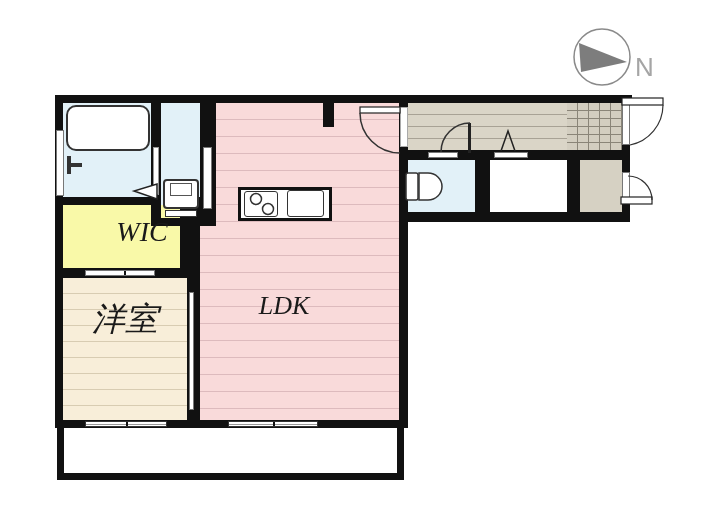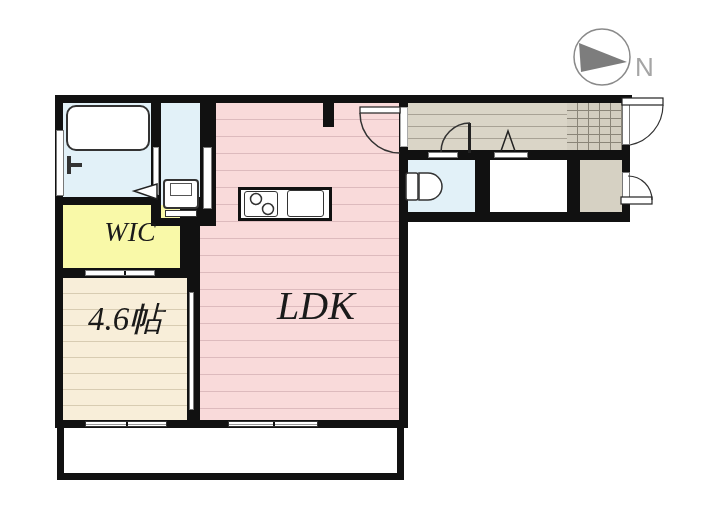--- a/index.html
+++ b/index.html
@@ -137,24 +137,24 @@
 
     <polyline points="501,151 508,131 515,151" fill="none" stroke="#222" stroke-width="1.5"></polyline>
 
     <rect x="622" y="98" width="41" height="7" fill="#fff" stroke="#222" stroke-width="1.2"></rect>
     <path d="M 663 105 A 41 41 0 0 1 630 145" fill="none" stroke="#333" stroke-width="1.2"></path>
 
     <rect x="621" y="197" width="31" height="7" fill="#fff" stroke="#222" stroke-width="1.2"></rect>
     <path d="M 628 176 A 24 24 0 0 1 652 200" fill="none" stroke="#333" stroke-width="1.2"></path>
   </svg>
 
-  <div class="label" style="left:63px;top:216px;width:134px;font-size:28px">WIC</div>
+  <div class="label" style="left:75px;top:216px;width:134px;font-size:28px">WIC</div>
 
   <div class="label" style="left:63px;top:298px;width:124px;line-height:42px;font-size:33px">
-    <div>4.6帖</div>
+    <div>洋室</div>
   </div>
 
-  <div class="label" style="left:216px;top:285px;width:200px;line-height:42px;font-size:40px">
+  <div class="label" style="left:184px;top:285px;width:200px;line-height:42px;font-size:26px">
     <div>LDK</div>
   </div>
 
 
 </div>
 
 </body></html>

